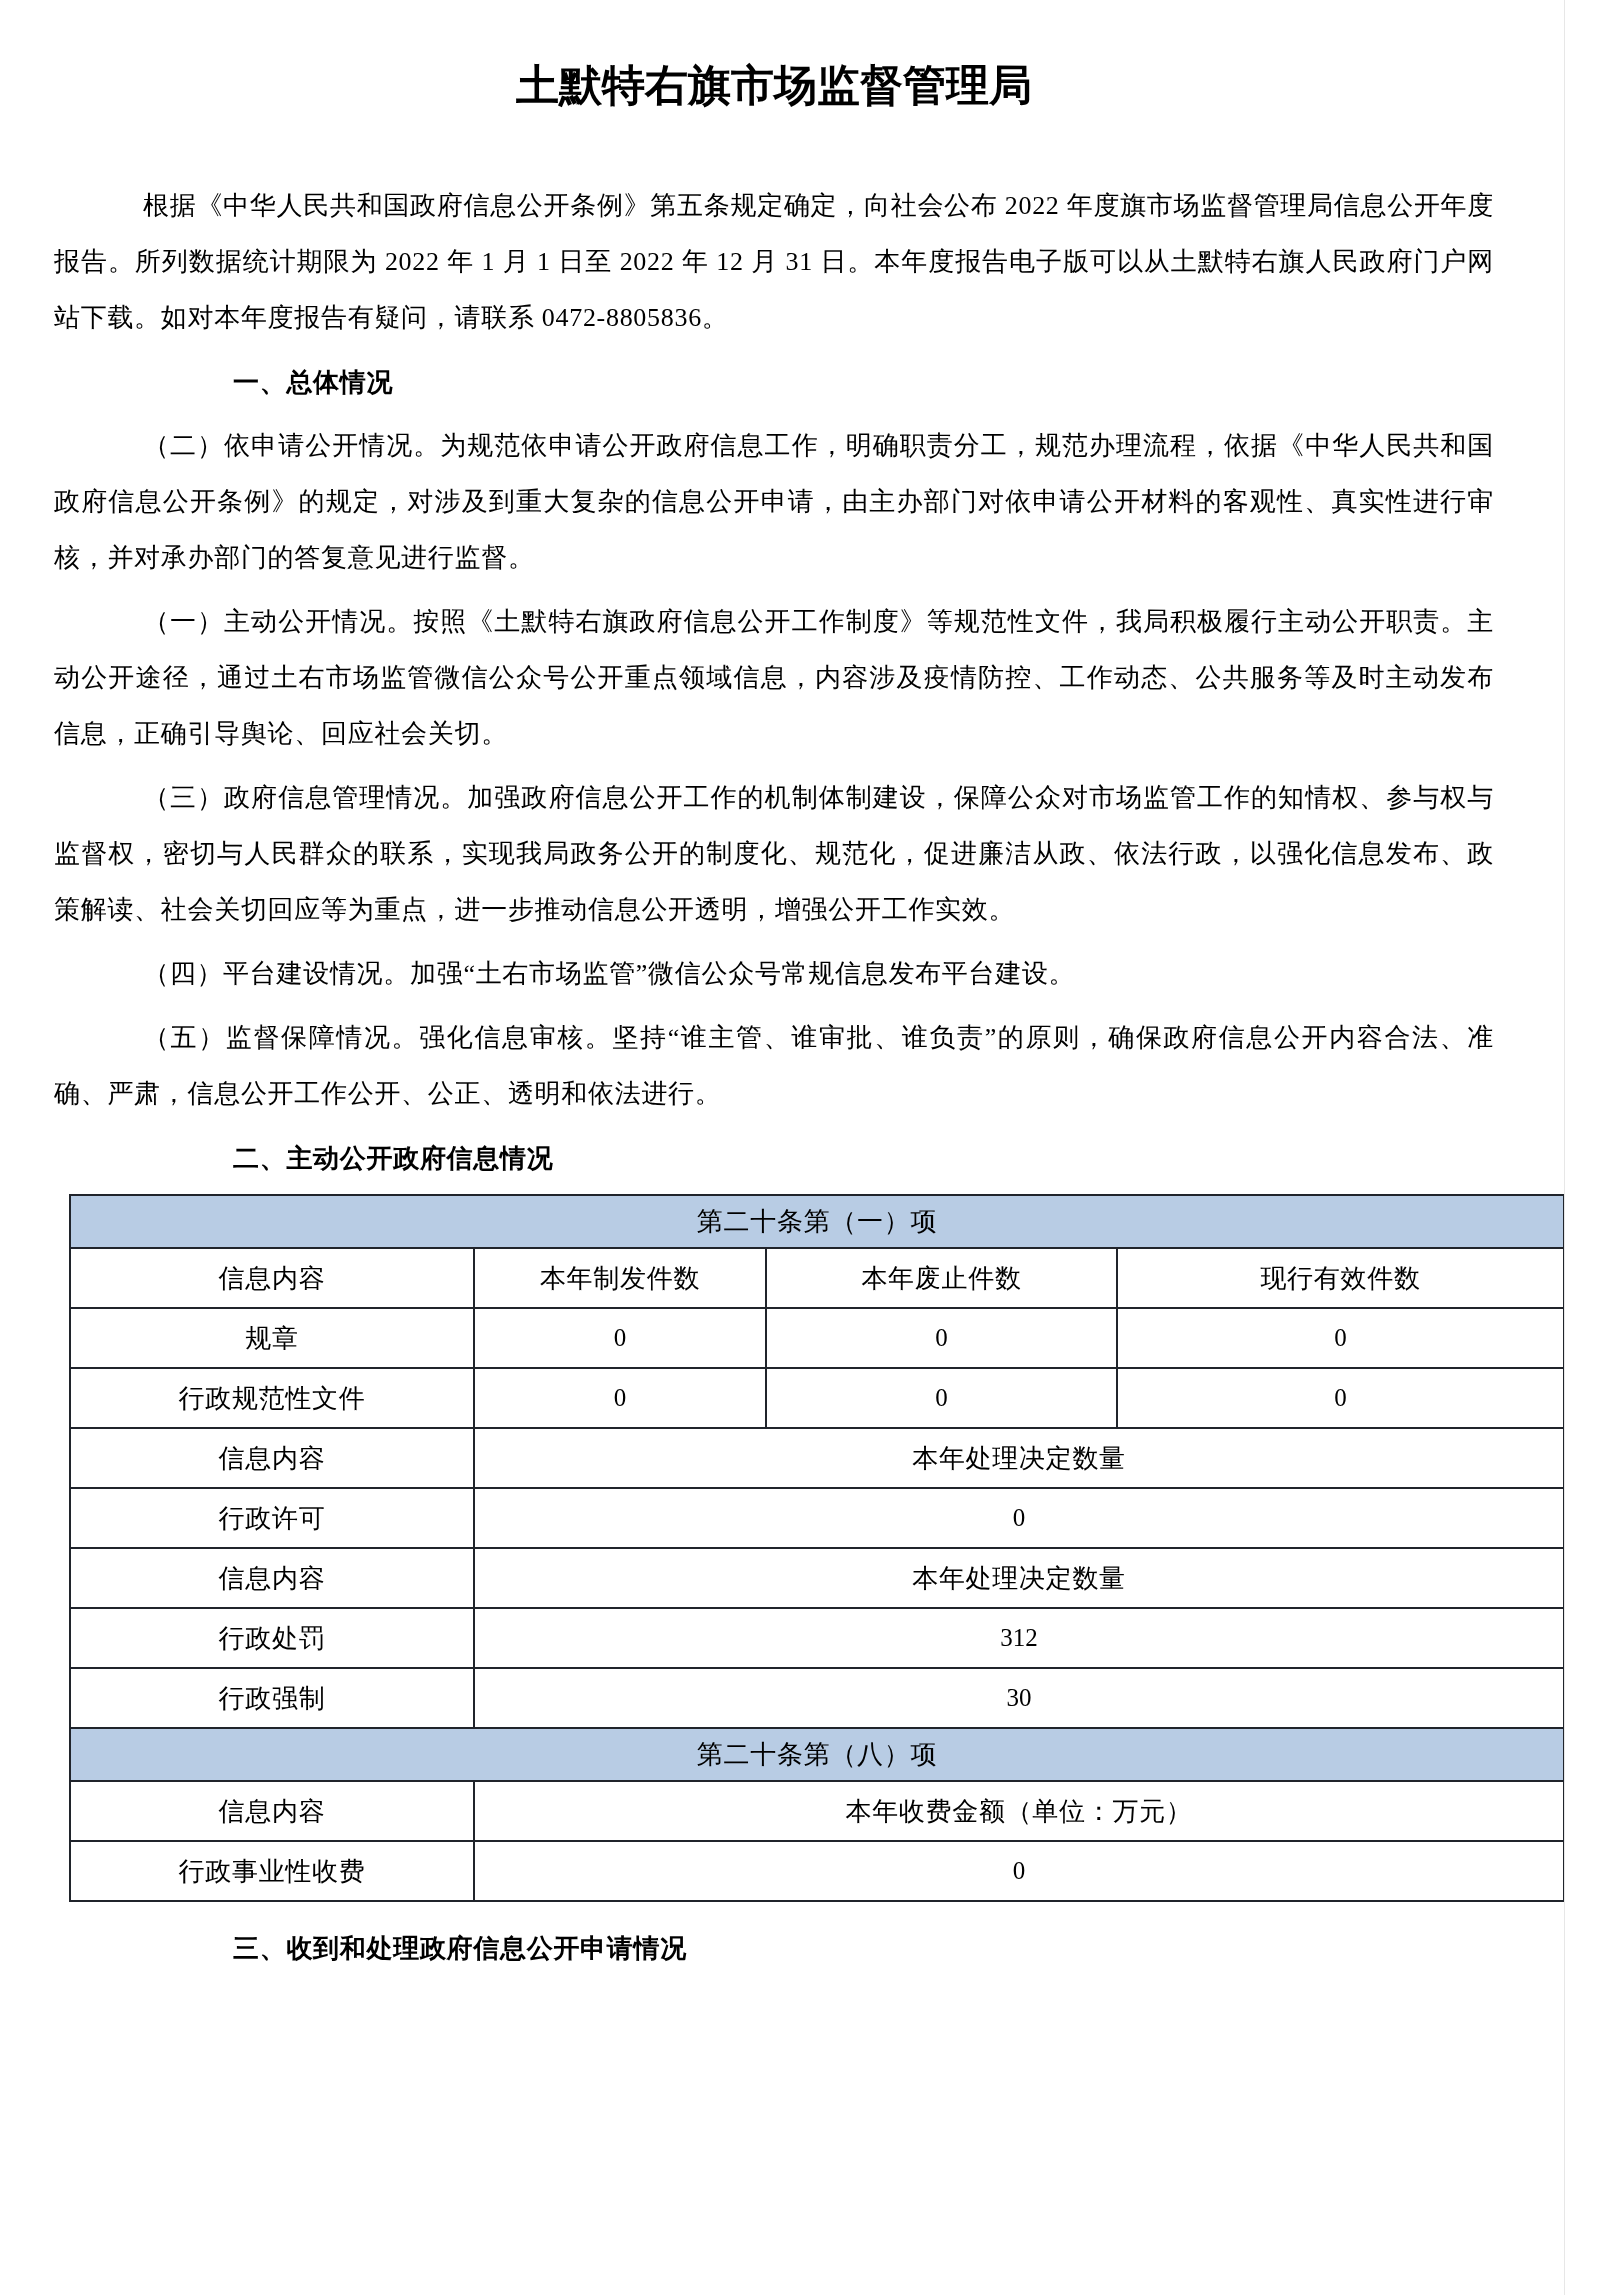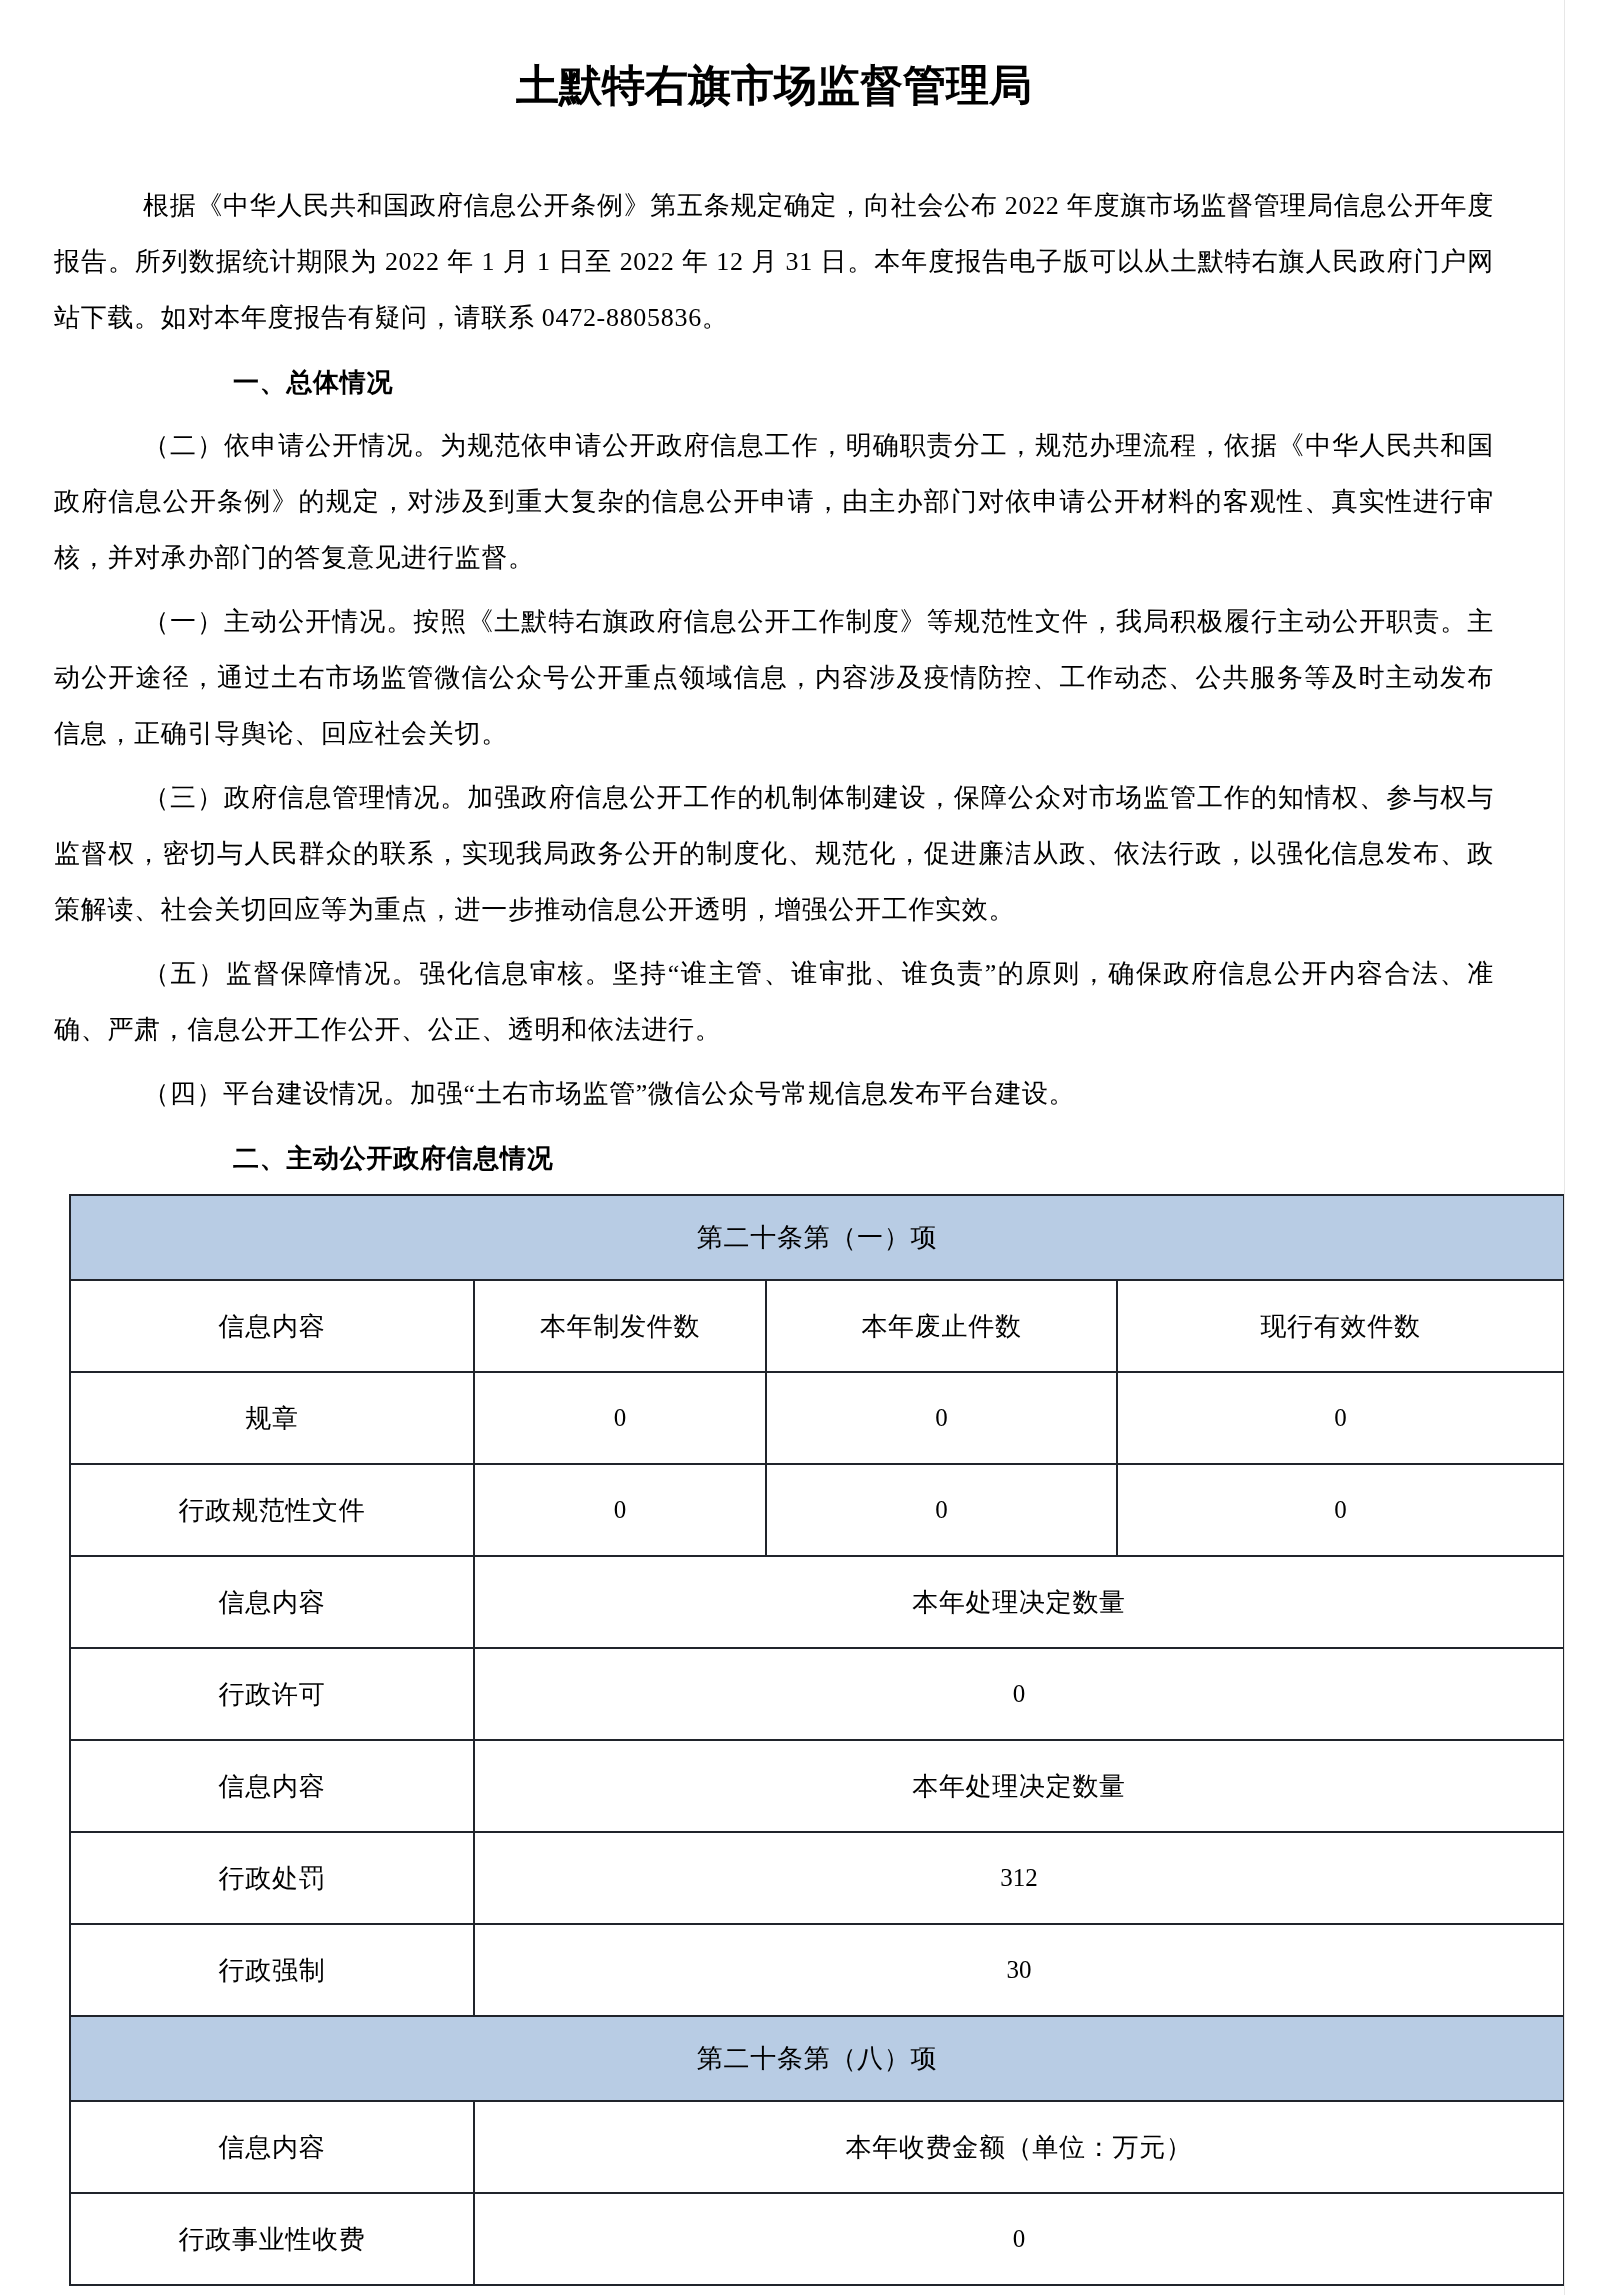--- a/index.html
+++ b/index.html
@@ -40,21 +40,21 @@
     margin-left:23px;width:1495px;
     font-family:"Liberation Sans","DejaVu Sans",sans-serif;
   }
   table{border:2.8px solid var(--line);}
   td{
     border-left:2.1px solid var(--line);
     border-right:2.1px solid var(--line);
     border-top:2.8px solid var(--line);
     border-bottom:2.8px solid var(--line);
     text-align:center;vertical-align:middle;
-    font-size:26px;padding:16px;letter-spacing:0.7px;
+    font-size:26px;padding:0;letter-spacing:0.7px;
     overflow:hidden;
   }
   tr.band td{
     background:var(--band-bg);
     height:51px;
   }
   tr.data td{height:58px;}
   td.num{
     font-family:"Liberation Serif","DejaVu Serif",serif;
     font-size:25px;letter-spacing:0;
@@ -76,22 +76,22 @@
     <div class="doc-title">
       <div>土默特右旗市场监督管理局</div>
     </div>
 
     <div class="bodytext">
       <p class="para">根据《中华人民共和国政府信息公开条例》第五条规定确定，向社会公布 2022 年度旗市场监督管理局信息公开年度报告。所列数据统计期限为 2022 年 1 月 1 日至 2022 年 12 月 31 日。本年度报告电子版可以从土默特右旗人民政府门户网站下载。如对本年度报告有疑问，请联系 0472-8805836。</p>
       <p class="para sec-heading">一、总体情况</p>
       <p class="para">（二）依申请公开情况。为规范依申请公开政府信息工作，明确职责分工，规范办理流程，依据《中华人民共和国政府信息公开条例》的规定，对涉及到重大复杂的信息公开申请，由主办部门对依申请公开材料的客观性、真实性进行审核，并对承办部门的答复意见进行监督。</p>
       <p class="para">（一）主动公开情况。按照《土默特右旗政府信息公开工作制度》等规范性文件，我局积极履行主动公开职责。主动公开途径，通过土右市场监管微信公众号公开重点领域信息，内容涉及疫情防控、工作动态、公共服务等及时主动发布信息，正确引导舆论、回应社会关切。</p>
       <p class="para">（三）政府信息管理情况。加强政府信息公开工作的机制体制建设，保障公众对市场监管工作的知情权、参与权与监督权，密切与人民群众的联系，实现我局政务公开的制度化、规范化，促进廉洁从政、依法行政，以强化信息发布、政策解读、社会关切回应等为重点，进一步推动信息公开透明，增强公开工作实效。</p>
+      <p class="para">（四）平台建设情况。加强“土右市场监管”微信公众号常规信息发布平台建设。</p>
       <p class="para">（五）监督保障情况。强化信息审核。坚持“谁主管、谁审批、谁负责”的原则，确保政府信息公开内容合法、准确、严肃，信息公开工作公开、公正、透明和依法进行。</p>
-      <p class="para">（四）平台建设情况。加强“土右市场监管”微信公众号常规信息发布平台建设。</p>
       <p class="para sec-heading">二、主动公开政府信息情况</p>
     </div>
 
     <table class="main">
       <colgroup>
         <col style="width:404px">
           <col style="width:292px">
           <col style="width:351px">
           <col style="width:447px">
       </colgroup>

